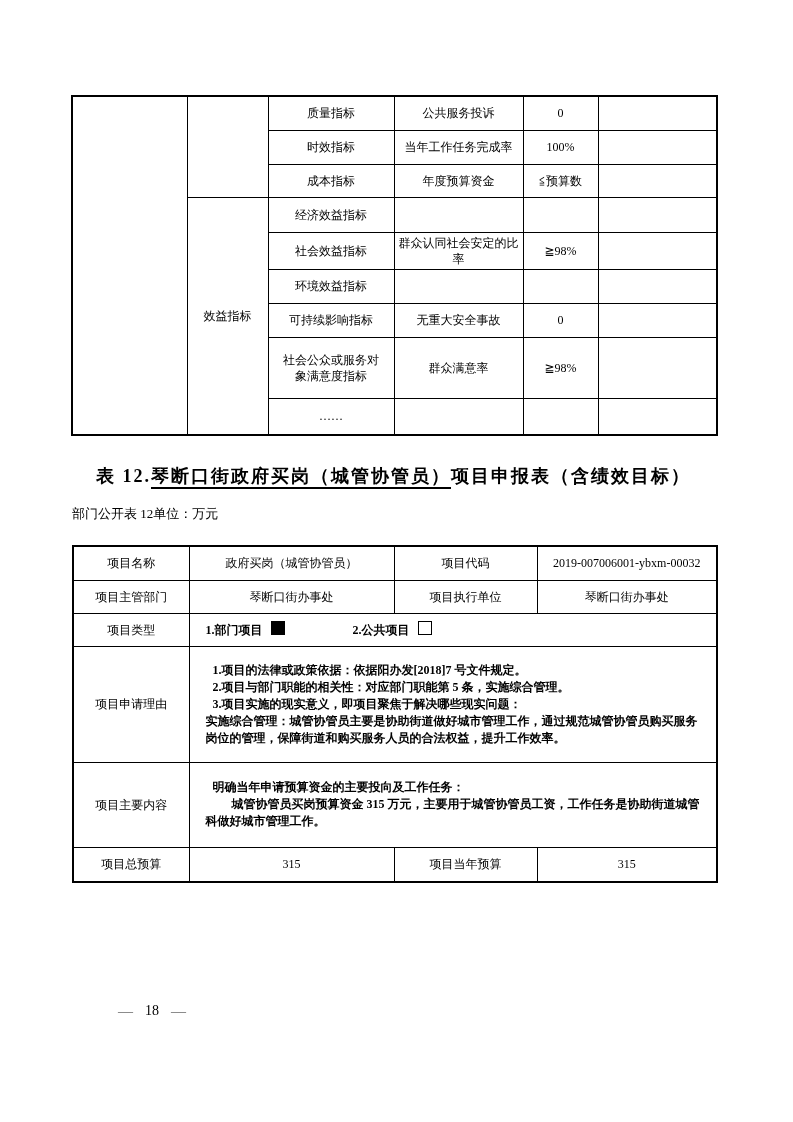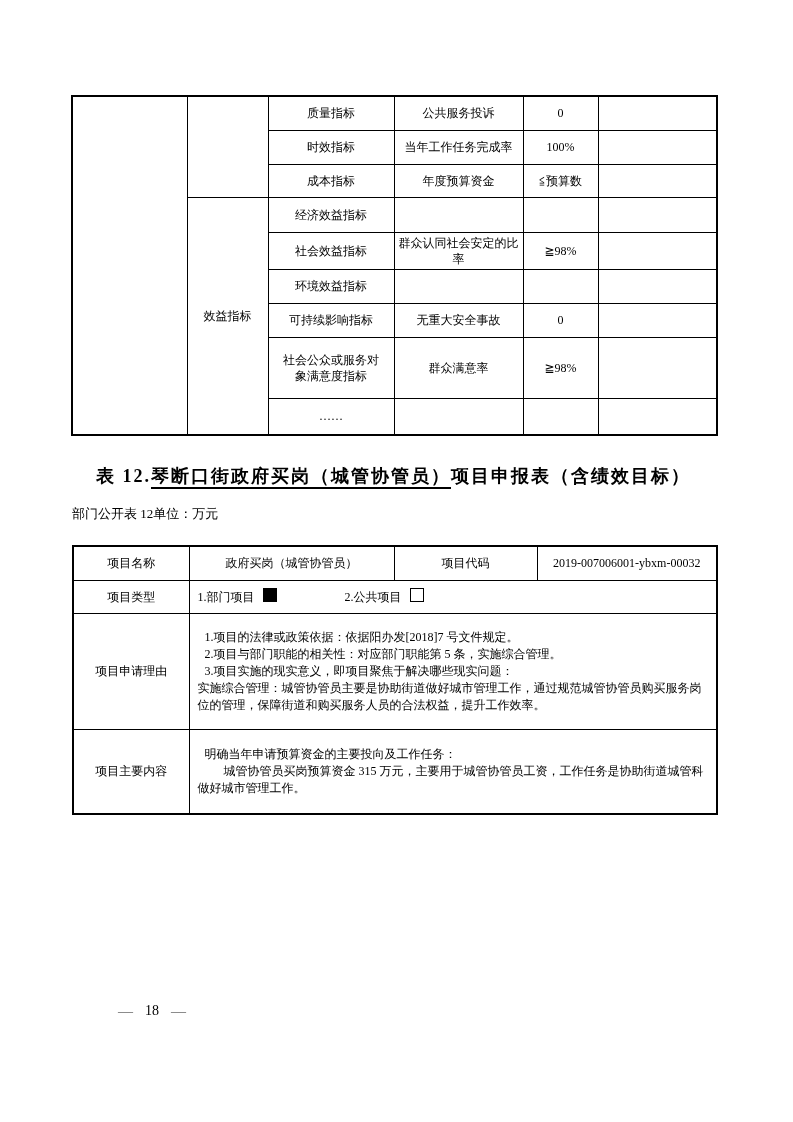--- a/index.html
+++ b/index.html
@@ -23,21 +23,21 @@
              letter-spacing:2px;line-height:30px;white-space:nowrap;}
   .doc-title .u{border-bottom:2px solid #000;padding-bottom:1px;}
 
   
   .meta-line{position:absolute;left:72px;top:506px;width:644px;
              display:flex;
              font-size:13px;line-height:16px;}
 
   
   #app-table{left:72px;top:533px;width:644px;margin-top:12px;}
-  #app-table td.ltext{text-align:left;vertical-align:middle;padding:4px 8px;}
+  #app-table td.ltext{text-align:left;vertical-align:middle;padding:4px 16px;font-weight:bold;}
   #app-table p{margin:0;line-height:17px;text-align:left;}
   #app-table p.indent{text-indent:7px;}
   #app-table p.para-indent{text-indent:26px;}
 
   .opt{white-space:nowrap;}
   .opt2{margin-left:65px;}
   .box{display:inline-block;width:12px;height:12px;border:1px solid #000;
        margin-left:8px;vertical-align:-1px;}
   .box.filled{background:#000;border-color:#000;}
 
@@ -138,20 +138,26 @@
         <col style="width:180px">
     </colgroup>
     <tbody>
         <tr style="height:34px">
       <td>项目名称</td>
       <td>政府买岗（城管协管员）</td>
       <td>项目代码</td>
       <td>2019-007006001-ybxm-00032</td>
     </tr>
     <tr style="height:33px">
+      <td>项目主管部门</td>
+      <td>琴断口街办事处</td>
+      <td>项目执行单位</td>
+      <td>琴断口街办事处</td>
+    </tr>
+    <tr style="height:33px">
       <td>项目类型</td>
       <td class="ltext" colspan="3">
         <span class="opt"><span>1.部门项目</span><span class="box filled"></span></span>
         <span class="opt opt2"><span>2.公共项目</span><span class="box"></span></span>
       </td>
     </tr>
     <tr style="height:116px">
       <td>项目申请理由</td>
       <td class="ltext" colspan="3">
         <p class="indent">1.项目的法律或政策依据：依据阳办发[2018]7 号文件规定。</p>
@@ -160,20 +166,26 @@
         <p>实施综合管理：城管协管员主要是协助街道做好城市管理工作，通过规范城管协管员购买服务岗位的管理，保障街道和购买服务人员的合法权益，提升工作效率。</p>
       </td>
     </tr>
     <tr style="height:85px">
       <td>项目主要内容</td>
       <td class="ltext" colspan="3">
         <p class="indent">明确当年申请预算资金的主要投向及工作任务：</p>
         <p class="para-indent">城管协管员买岗预算资金 315 万元，主要用于城管协管员工资，工作任务是协助街道城管科做好城市管理工作。</p>
       </td>
     </tr>
+    <tr style="height:35px">
+      <td>项目总预算</td>
+      <td>315</td>
+      <td>项目当年预算</td>
+      <td>315</td>
+    </tr>
   </tbody>
     </table>
 
   <div class="page-number">
     <span class="dash">—</span>
     <span>18</span>
     <span class="dash">—</span>
   </div>
 
 </div>

